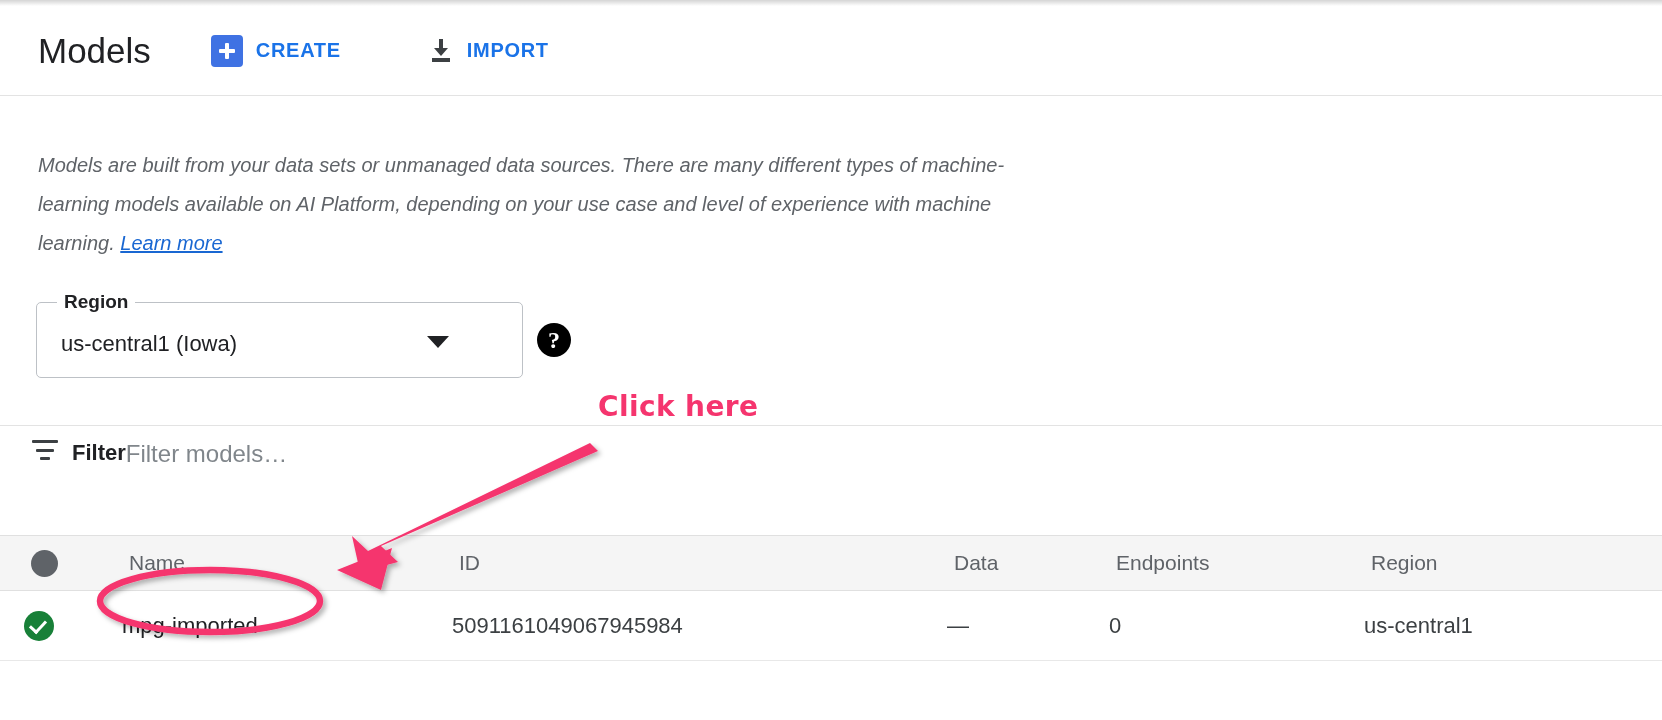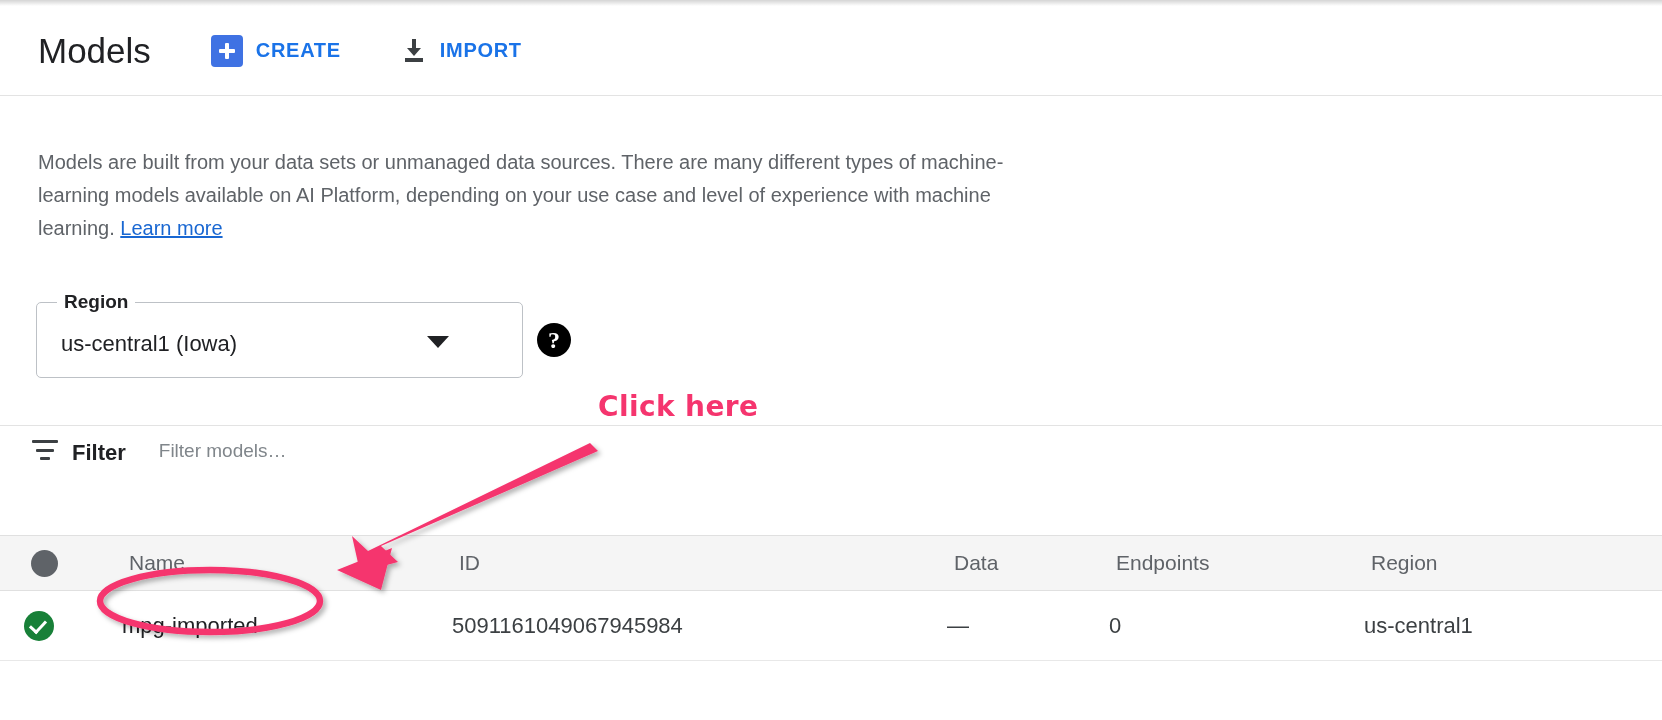--- a/index.html
+++ b/index.html
@@ -47,20 +47,21 @@
     font-size: 35px;
     color: #202124;
     font-weight: 400;
     letter-spacing: 0px;
     line-height: 40px;
   }
   .hdr-actions {
     display: flex;
     align-items: center;
     margin-left: 60px;
+    gap: 27px;
   }
   .hdr-btn {
     display: flex;
     align-items: center;
     cursor: pointer;
     background: none;
     border: none;
     padding: 0;
     font-family: "Liberation Sans", sans-serif;
   }
@@ -110,22 +111,23 @@
   #div-header { top: 95px; }
   #div-filter { top: 425px; }
 
   
   .desc {
     position: absolute;
     left: 38px;
     top: 146px;
     width: 1020px;
     font-size: 20px;
-    line-height: 33px;
+    line-height: 39px;
     color: #5f6368;
+    font-style: italic;
   }
   .desc a {
     color: #1967d2;
     text-decoration: underline;
   }
 
   
   .region-field {
     position: absolute;
     left: 36px;
@@ -214,22 +216,21 @@
   .filter-icon span:nth-child(1) { width: 26px; }
   .filter-icon span:nth-child(2) { width: 18px; }
   .filter-icon span:nth-child(3) { width: 10px; }
   .filter-label {
     margin-left: 14px;
     font-size: 22px;
     font-weight: 700;
     color: #202124;
   }
   .filter-input {
-    margin-left: 33px;
-    font-size: 19px;
+    font-size: 24px;
     color: #80868b;
     border: none;
     outline: none;
     background: transparent;
     width: 600px;
     font-family: "Liberation Sans", sans-serif;
     padding: 0;
   }
   .filter-input::placeholder { color: #80868b; opacity: 1; }
 

